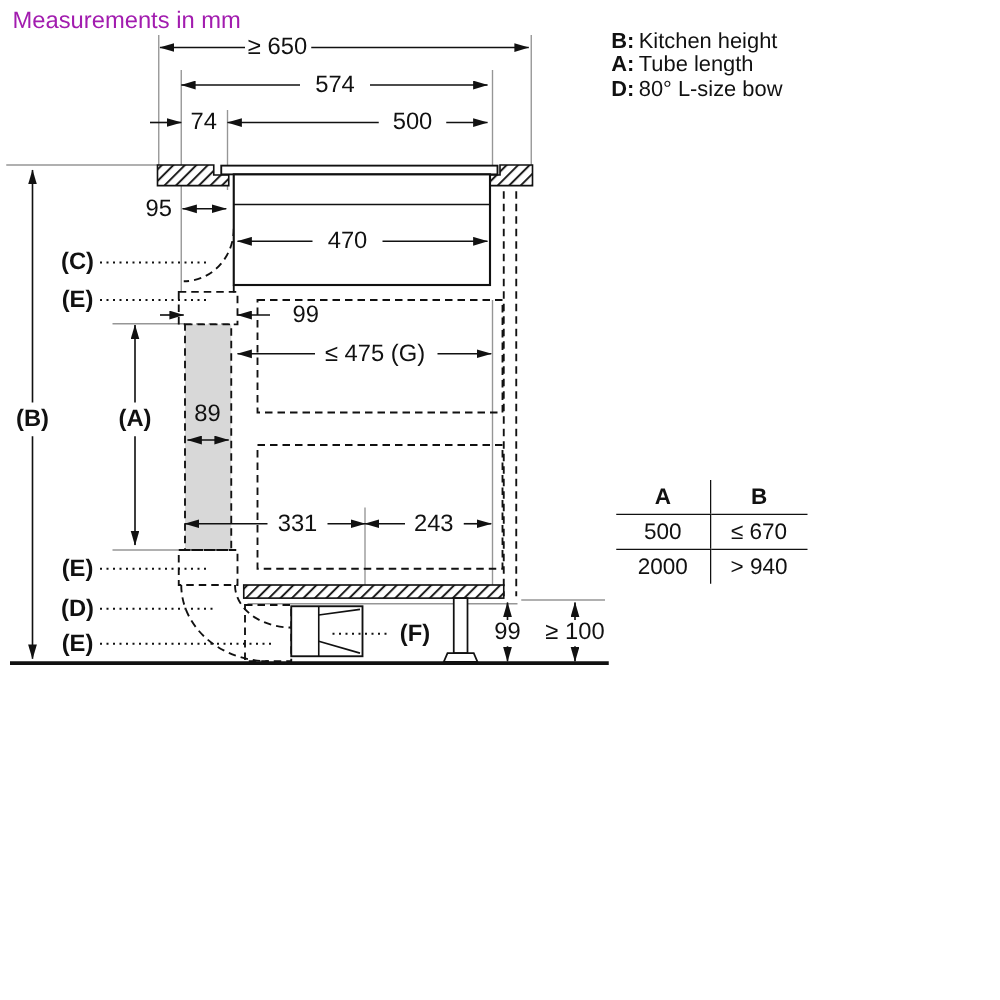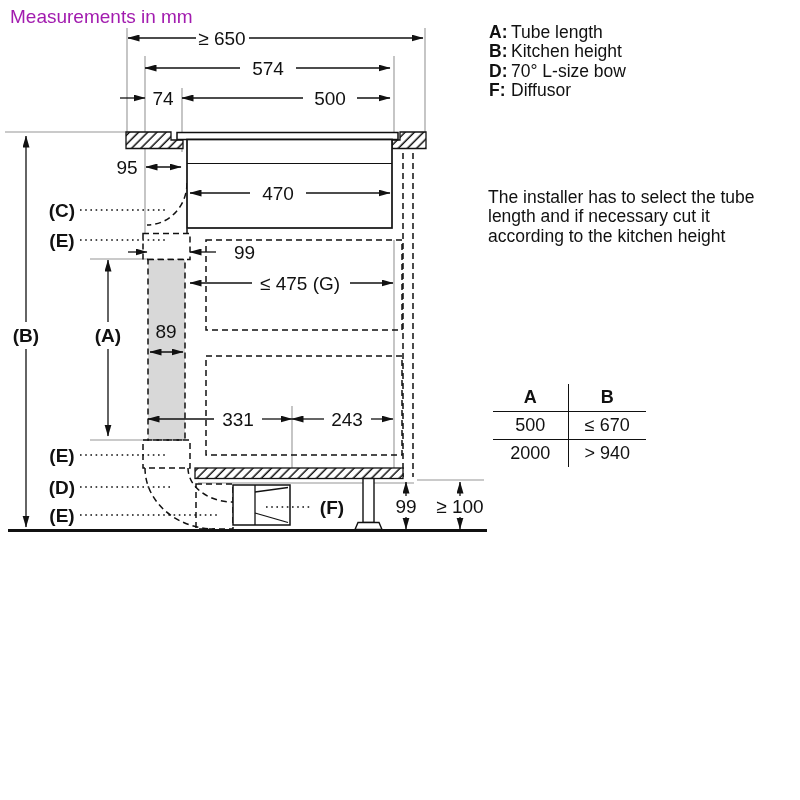--- a/index.html
+++ b/index.html
@@ -150,27 +150,25 @@
       <text class="lbl" x="62" y="210">(C)</text>
       <text class="lbl" x="62" y="240">(E)</text>
       <text class="lbl" x="62" y="455">(E)</text>
       <text class="lbl" x="62" y="487">(D)</text>
       <text class="lbl" x="62" y="515">(E)</text>
       <text class="lbl" x="332" y="507">(F)</text>
     </g>
   </svg>
 
   <div id="legend" class="abs">
+    <div class="lrow"><span class="lkey">B:</span><span>Kitchen height</span></div>
     <div class="lrow"><span class="lkey">A:</span><span>Tube length</span></div>
-    <div class="lrow"><span class="lkey">B:</span><span>Kitchen height</span></div>
-    <div class="lrow"><span class="lkey">D:</span><span>70° L-size bow</span></div>
-    <div class="lrow"><span class="lkey">F:</span><span>Diffusor</span></div>
+    <div class="lrow"><span class="lkey">D:</span><span>80° L-size bow</span></div>
   </div>
 
-  <div id="note" class="abs">The installer has to select the tube length and if necessary cut it according to the kitchen height</div>
 
   <table class="ab abs">
     <colgroup>
         <col class="ca">
         <col class="cb">
       </colgroup>
     <tbody>
         <tr>
       <th>A</th>
       <th>B</th>

